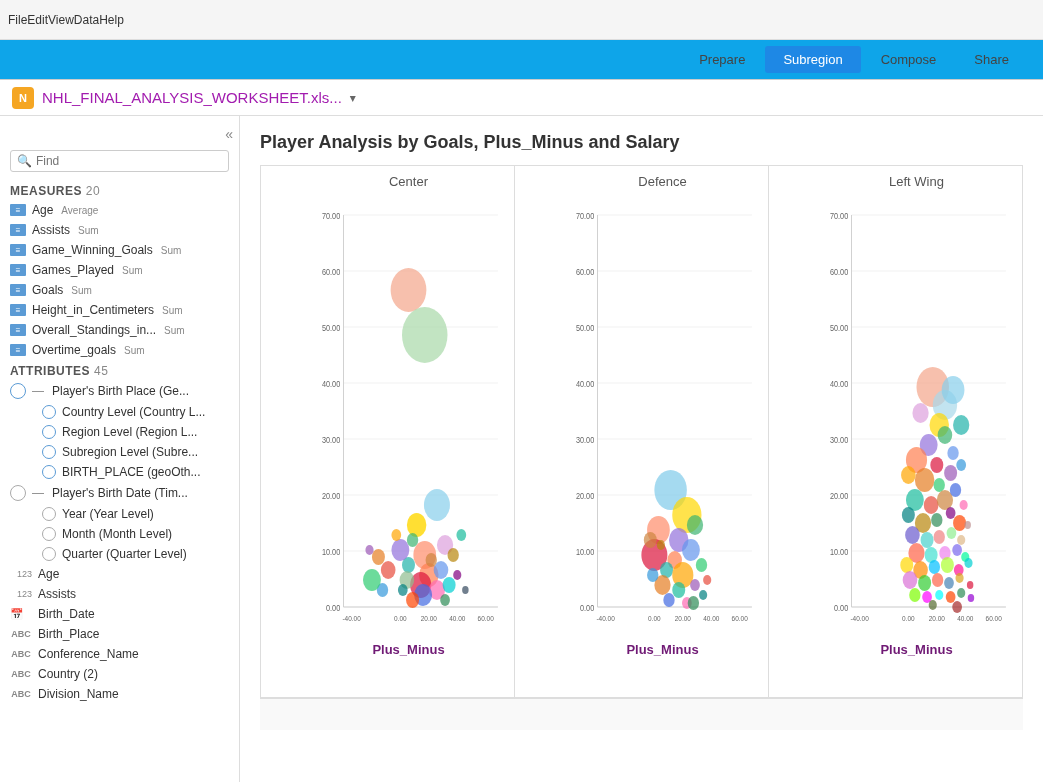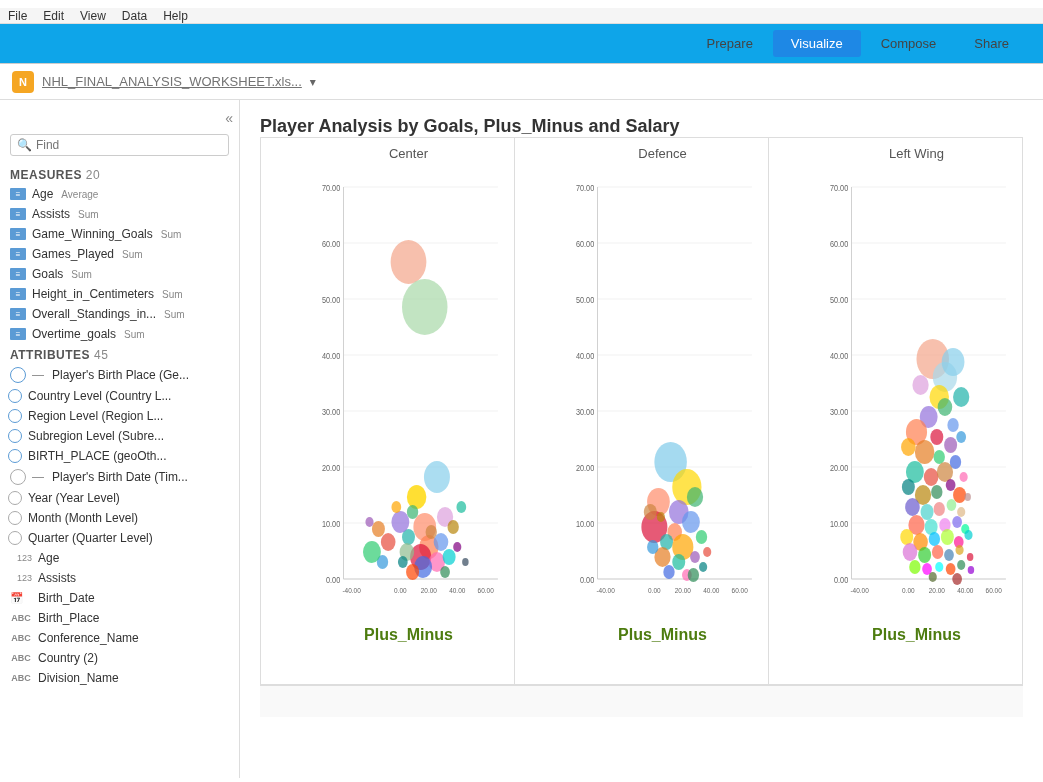--- a/index.html
+++ b/index.html
@@ -2,26 +2,24 @@
 <html><head>
   <meta charset="utf-8">
   <style>
     * { box-sizing: border-box; margin: 0; padding: 0; }
     body { font-family: Arial, sans-serif; font-size: 12px; background: #fff; color: #333; width: 1043px; height: 782px; overflow: hidden; }
 
     
     .menu-bar {
       display: flex;
       align-items: center;
-      height: 16px;
+      height: 40px;
       background: #f5f5f5;
       border-bottom: 1px solid #ddd;
       padding: 0 8px;
-      gap: 16px;
-      margin-top: 8px;
     }
     .menu-bar span { font-size: 12px; cursor: pointer; }
 
     
     .top-nav {
       display: flex;
       justify-content: flex-end;
       align-items: center;
       height: 40px;
       background: #0ea5e9;
@@ -53,21 +51,21 @@
       padding: 0 12px;
       gap: 8px;
     }
     .file-icon {
       width: 22px; height: 22px;
       background: #f5a623;
       border-radius: 4px;
       display: flex; align-items: center; justify-content: center;
       color: #fff; font-weight: bold; font-size: 11px;
     }
-    .file-name { font-size: 13px; color: #737373; text-decoration: underline; }
+    .file-name { font-size: 15px; color: #a21caf; }
     .file-dropdown { font-size: 12px; color: #666; cursor: pointer; }
 
     
     .main-layout {
       display: flex;
       height: calc(782px - 28px - 40px - 36px);
     }
 
     
     .sidebar {
@@ -111,21 +109,21 @@
 
     .sidebar-item {
       display: flex;
       align-items: center;
       padding: 3px 10px;
       gap: 6px;
       cursor: pointer;
       font-size: 12px;
       color: #333;
     }
-    .sidebar-item.indented { padding-left: 8px; }
+    .sidebar-item.indented { padding-left: 42px; }
 
     .icon-measure {
       width: 16px; height: 12px;
       background: #5b9bd5;
       display: inline-flex;
       align-items: center;
       justify-content: center;
       font-size: 8px;
       color: #fff;
       border-radius: 1px;
@@ -162,21 +160,21 @@
     
     .main-content {
       flex: 1;
       padding: 16px 20px;
       overflow: auto;
     }
     .chart-title {
       font-size: 18px;
       font-weight: bold;
       color: #333;
-      margin-bottom: 0;
+      margin-bottom: 12px;
     }
 
     
     .chart-area {
       display: flex;
       gap: 0;
       border: 1px solid #ddd;
       justify-content: flex-end;
     }
     .chart-panel {
@@ -193,24 +191,24 @@
       margin-bottom: 6px;
     }
 
     .chart-svg {
       width: 100%;
       height: 440px;
     }
 
     .x-label {
       text-align: center;
-      font-size: 16px;
+      font-size: 13px;
       font-weight: bold;
-      color: #4d7c0f;
-      margin-top: 16px;
+      color: #701a75;
+      margin-top: 4px;
     }
 
     .bottom-bar {
       height: 32px;
       border-top: 1px solid #ddd;
       background: #f9f9f9;
       display: flex;
       align-items: center;
       padding: 0 10px;
       gap: 6px;
@@ -222,21 +220,21 @@
 <div class="menu-bar">
   <span>File</span>
   <span>Edit</span>
   <span>View</span>
   <span>Data</span>
   <span>Help</span>
 </div>
 
 <div class="top-nav">
   <button class="top-nav-btn">Prepare</button>
-  <button class="top-nav-btn active">Visualize</button>
+  <button class="top-nav-btn active">Subregion</button>
   <button class="top-nav-btn">Compose</button>
   <button class="top-nav-btn">Share</button>
 </div>
 
 <div class="file-bar">
   <div class="file-icon">N</div>
   <span class="file-name">NHL_FINAL_ANALYSIS_WORKSHEET.xls...</span>
   <span class="file-dropdown">▾</span>
 </div>
 

